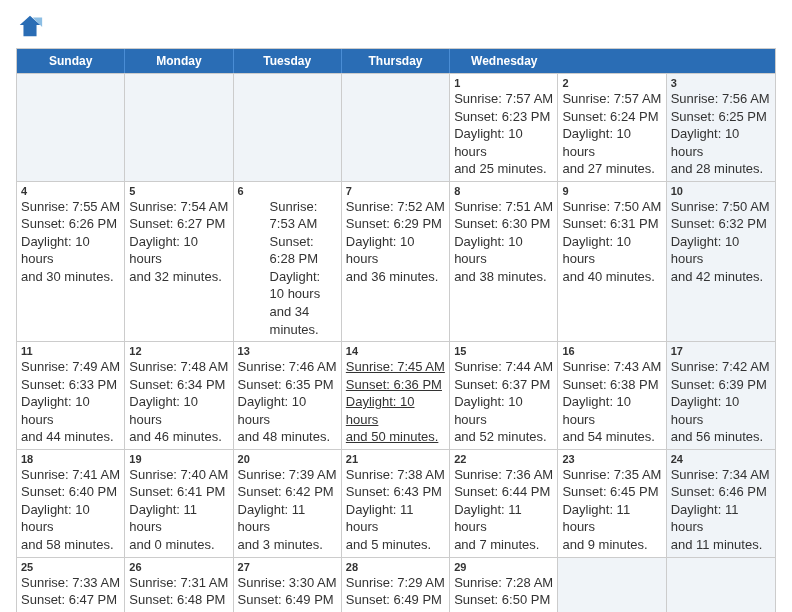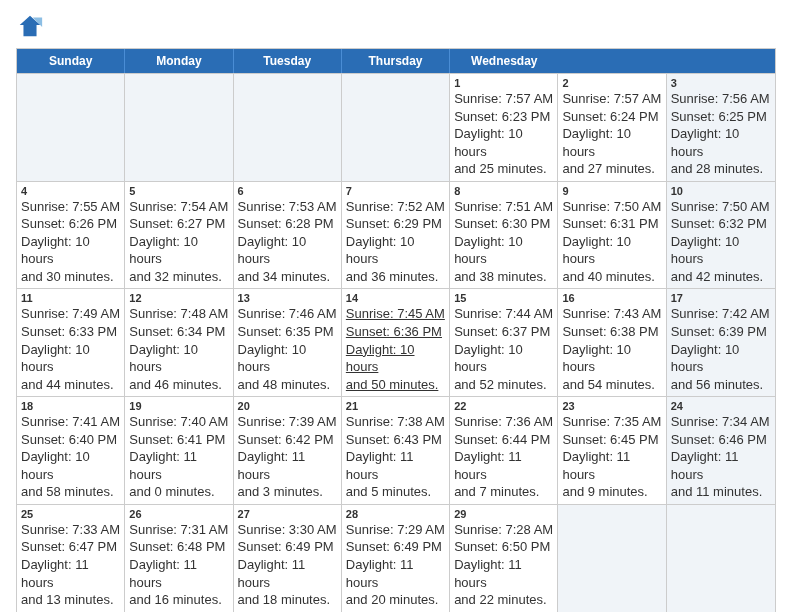--- a/index.html
+++ b/index.html
@@ -183,21 +183,21 @@
           </div>
           <div class="cal-cell">
             <span class="day-num">5</span>
             <div class="cell-info" style="white-space: pre-line;">Sunrise: 7:54 AM
 Sunset: 6:27 PM
 Daylight: 10 hours
 and 32 minutes.</div>
           </div>
           <div class="cal-cell">
             <span class="day-num">6</span>
-            <div class="cell-info" style="white-space: pre-line;">Sunrise: 7:53 AM
+            <div class="cell-info" style="white-space: pre-line; margin-left: 32px;">Sunrise: 7:53 AM
 Sunset: 6:28 PM
 Daylight: 10 hours
 and 34 minutes.</div>
           </div>
           <div class="cal-cell">
             <span class="day-num">7</span>
             <div class="cell-info" style="white-space: pre-line;">Sunrise: 7:52 AM
 Sunset: 6:29 PM
 Daylight: 10 hours
 and 36 minutes.</div>

